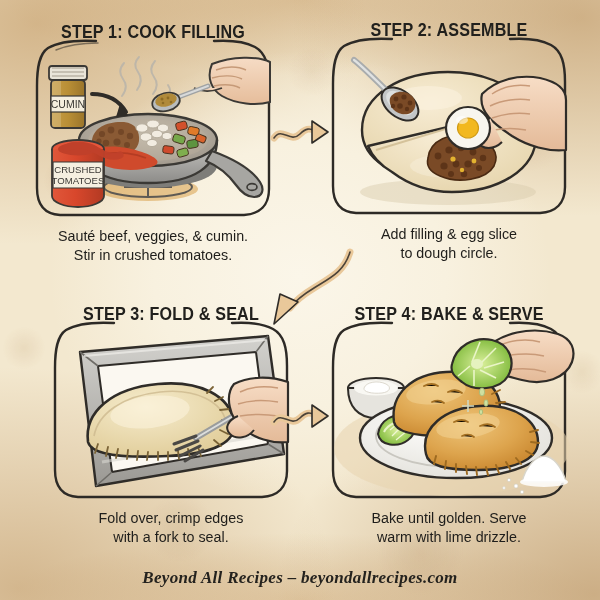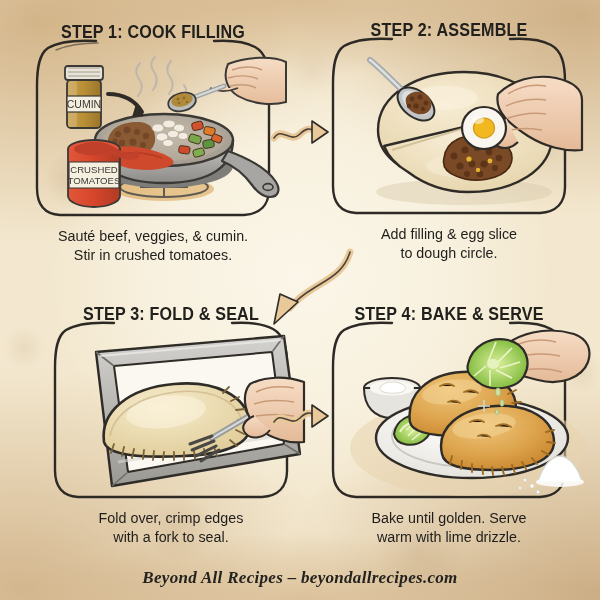--- a/index.html
+++ b/index.html
@@ -52,21 +52,21 @@
     transform:scaleX(.92);white-space:nowrap;
   }
   .caption{
     position:absolute;left:0;width:100%;top:212px;text-align:center;
     font-family:"Liberation Sans Narrow","Liberation Sans",sans-serif;
     font-size:15.4px;line-height:19px;color:#1f1e1b;transform:scaleX(.93);
   }
   .caption span{display:block;white-space:nowrap;}
 
   
-  .art{position:absolute;left:26px;top:34px;width:234px;height:168px;margin-left:16px;}
+  .art{position:absolute;left:26px;top:34px;width:234px;height:168px;}
   .art svg{width:100%;height:100%;display:block;overflow:visible;}
 
   
   .arrow{position:absolute;}
   #aA{left:268px;top:104px;width:64px;height:60px;}
   #aB{left:252px;top:246px;width:112px;height:84px;}
   #aC{left:268px;top:388px;width:64px;height:60px;}
 
   
   #footer{

